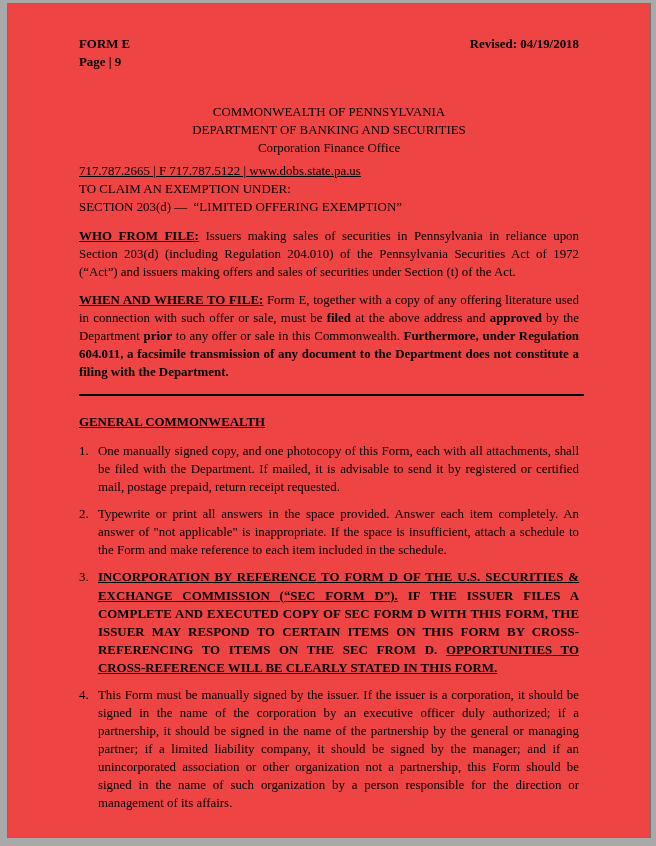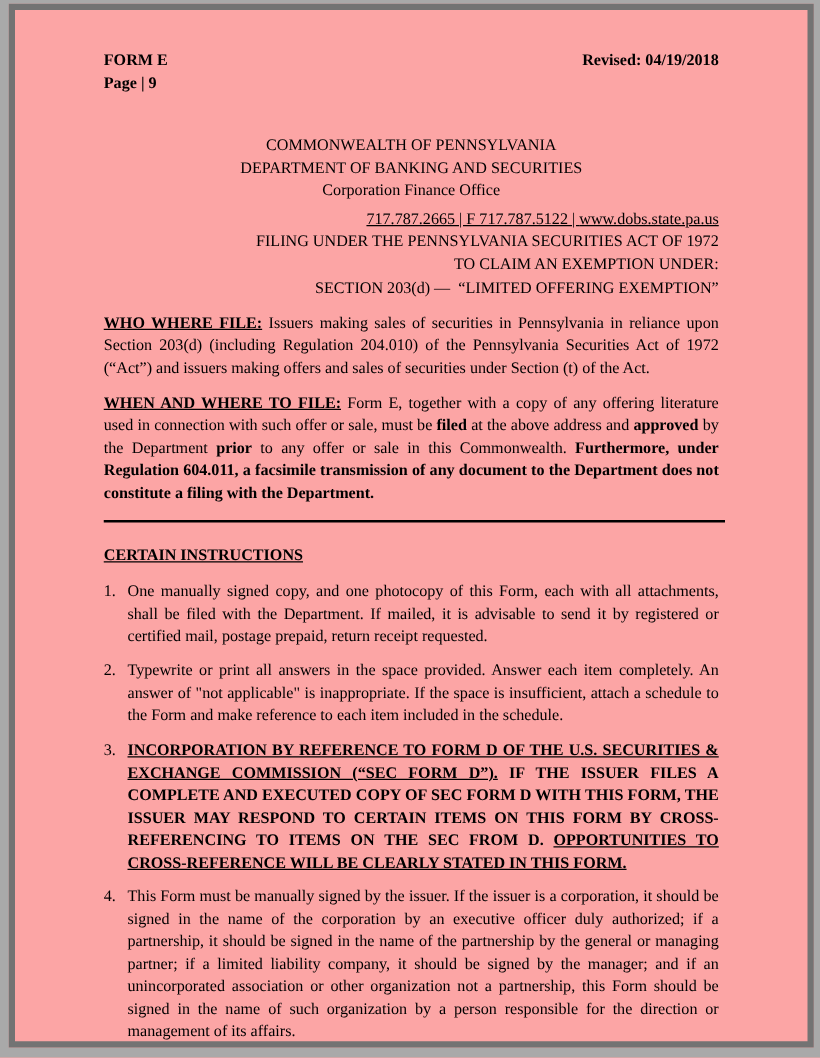--- a/index.html
+++ b/index.html
@@ -7,34 +7,34 @@
   body {
     background: #a9a9a9;
     font-family: "Liberation Serif", serif;
     color: #000000;
     position: relative;
     overflow: hidden;
   }
   .page {
     position: absolute;
     left: 7px; top: 3px; right: 5px; bottom: 8px;
-    background: #fca5a5;
-    border: 5px solid #737373;
+    background: #ef4444;
+    border: 1px solid #737373;
     padding: 31px 71px 0 71px;
     font-size: 12.9px;
     line-height: 1.4;
   }
   .hdr-row {
     display: flex;
     justify-content: space-between;
     align-items: flex-start;
     font-weight: bold;
   }
   .letterhead { text-align: center; margin-top: 32px; }
-  .filing-block { text-align: right; margin-top: 5px; }
+  .filing-block { text-align: left; margin-top: 5px; }
   .center-line { white-space: pre-wrap; }
   .u { text-decoration: underline; }
   .b { font-weight: bold; }
   .para { text-align: justify; margin-top: 10px; }
   .rule {
     border: none;
     border-top: 2px solid #000000;
     margin-top: 13px;
     width: 101%;
   }
@@ -58,32 +58,31 @@
   </div>
 
   <div class="letterhead">
     <div>COMMONWEALTH OF PENNSYLVANIA</div>
     <div>DEPARTMENT OF BANKING AND SECURITIES</div>
     <div>Corporation Finance Office</div>
   </div>
 
   <div class="filing-block">
     <div class="u"><span>717.787.2665 | F 717.787.5122 | </span><span>www.dobs.state.pa.us</span></div>
-    <div class="center-line">FILING UNDER THE PENNSYLVANIA SECURITIES ACT OF 1972</div>
     <div class="center-line">TO CLAIM AN EXEMPTION UNDER:</div>
     <div class="center-line">SECTION 203(d) —  “LIMITED OFFERING EXEMPTION”</div>
   </div>
 
-  <div class="para"><span class="b u">WHO WHERE FILE:</span><span> Issuers making sales of securities in Pennsylvania in reliance upon Section 203(d) (including Regulation 204.010) of the Pennsylvania Securities Act of 1972 (“Act”) and issuers making offers and sales of securities under Section (t) of the Act.</span></div>
+  <div class="para"><span class="b u">WHO FROM FILE:</span><span> Issuers making sales of securities in Pennsylvania in reliance upon Section 203(d) (including Regulation 204.010) of the Pennsylvania Securities Act of 1972 (“Act”) and issuers making offers and sales of securities under Section (t) of the Act.</span></div>
 
   <div class="para"><span class="b u">WHEN AND WHERE TO FILE:</span><span> Form E, together with a copy of any offering literature used in connection with such offer or sale, must be </span><span class="b">filed</span><span> at the above address and </span><span class="b">approved</span><span> by the Department </span><span class="b">prior</span><span> to any offer or sale in this Commonwealth. </span><span class="b">Furthermore, under Regulation 604.011, a facsimile transmission of any document to the Department does not constitute a filing with the Department.</span></div>
 
   <hr class="rule">
 
-  <div class="gi-heading">CERTAIN INSTRUCTIONS</div>
+  <div class="gi-heading">GENERAL COMMONWEALTH</div>
 
   <div class="ol">
 
     <div class="li">
       <span class="num">1.</span>
       <div class="li-body">One manually signed copy, and one photocopy of this Form, each with all attachments, shall be filed with the Department. If mailed, it is advisable to send it by registered or certified mail, postage prepaid, return receipt requested.</div>
     </div>
 
     <div class="li">
       <span class="num">2.</span>

